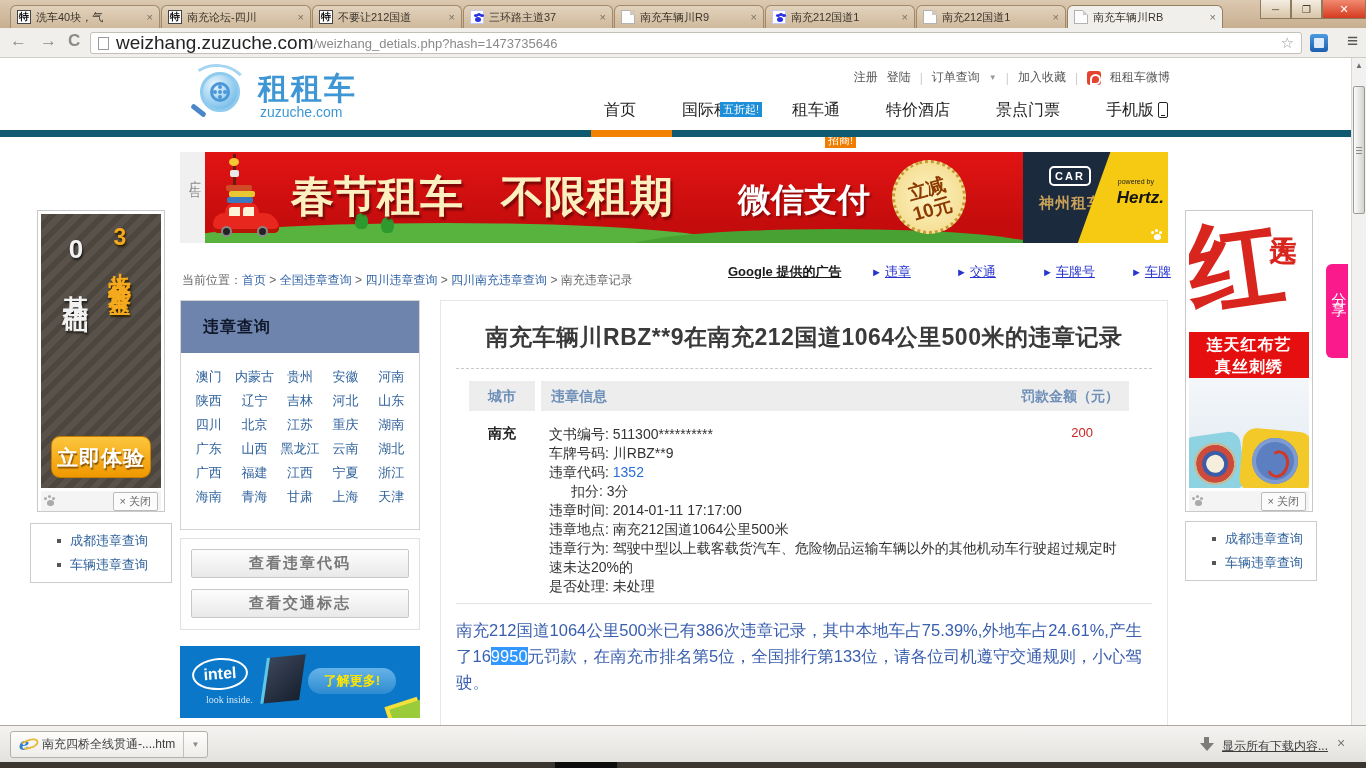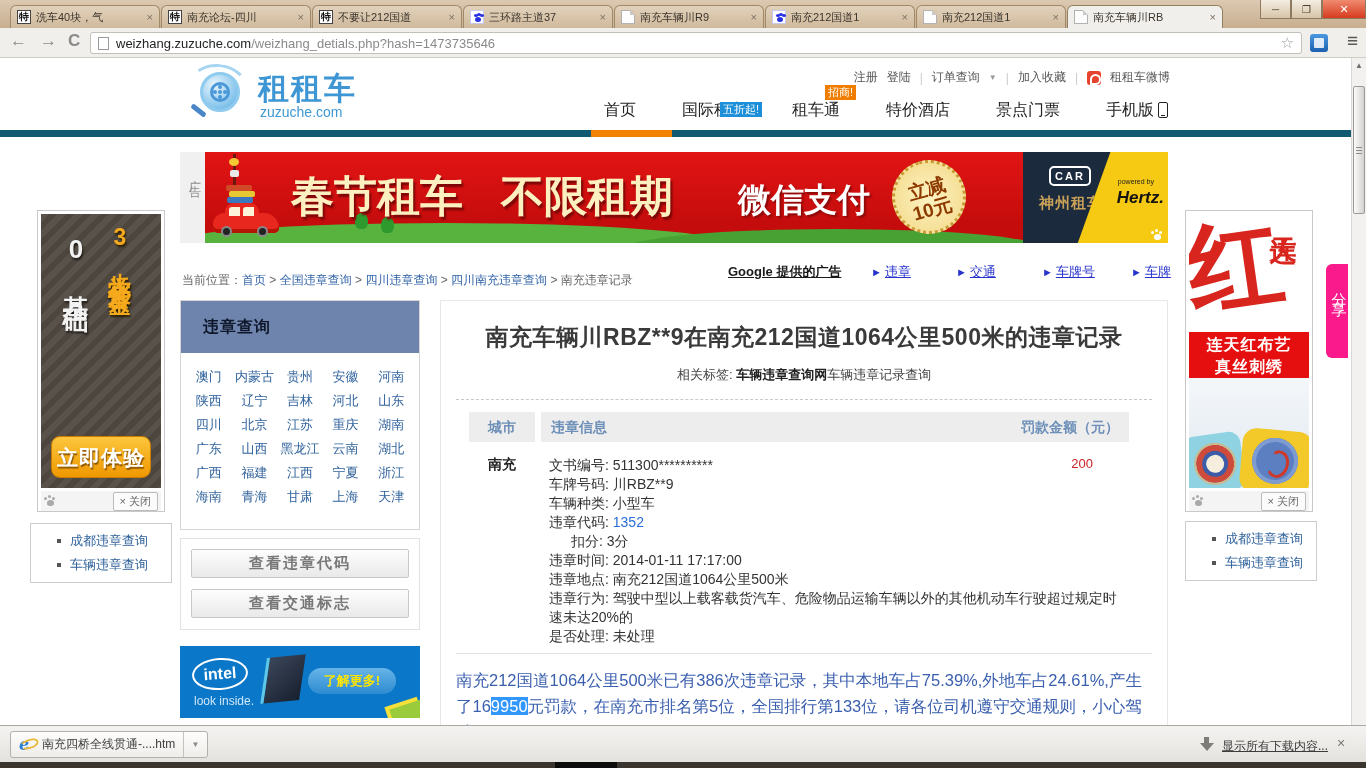--- a/index.html
+++ b/index.html
@@ -20,21 +20,21 @@
 .fav-doc{background:#fdfdfd;border:1px solid #b2b2b2;}
 .fav-doc::after{content:"";position:absolute;right:-1px;top:-1px;border-style:solid;border-width:0 5px 5px 0;border-color:#d9c6ab #d9c6ab #c9c9c9 #fdfdfd;}
 .tab.active .fav-doc::after{border-color:#f1efec #f1efec #c9c9c9 #fdfdfd;}
 .win-controls{position:absolute;right:0;top:0;display:flex;z-index:9;}
 .wc{width:31px;height:19px;border:1px solid #8e7a5e;border-top:none;background:linear-gradient(#f4ede2,#d8c5a8);color:#4a3d2a;font-size:10px;display:flex;align-items:center;justify-content:center;}
 .wc.close{width:44px;background:linear-gradient(#f08a70,#d63b1f);color:#fff;font-size:11px;}
 .toolbar{position:absolute;left:0;top:28px;width:1366px;height:30px;background:#f1efec;border-bottom:1px solid #cfccc6;}
 .nav-arrow{position:absolute;top:3px;font-size:17px;color:#8b8b8b;}
 .addr{position:absolute;left:90px;top:4px;width:1212px;height:22px;background:#fff;border:1px solid #c3c0ba;border-radius:3px;display:flex;align-items:center;padding:0 7px;gap:7px;}
 .addr .page-ic{width:11px;height:13px;border:1px solid #9a9a9a;background:#fff;position:relative;flex:0 0 auto;}
-.url-host{color:#242424;font-size:13px;}
+.url-host{color:#242424;font-size:19px;}
 .url-path{color:#8a8a8a;font-size:13px;}
 .star{margin-left:auto;color:#9b9b9b;font-size:15px;}
 .ext-ic{position:absolute;right:38px;top:6px;width:18px;height:18px;background:linear-gradient(#4b9ae0,#1c5fb0);border-radius:3px;}
 .ext-ic::after{content:"";position:absolute;left:4px;top:4px;width:10px;height:10px;background:#fff;border-radius:1px;opacity:.85;}
 .menu-ic{position:absolute;right:8px;top:2px;font-size:19px;color:#5a5a5a;}
 
 
 .logo-mark{position:absolute;left:188px;top:64px;width:66px;height:58px;}
 .eye-swoosh{position:absolute;left:0;top:0;width:60px;height:48px;border:3px solid transparent;border-top-color:#a6d5f1;border-radius:50%;transform:rotate(6deg);}
 .lens{position:absolute;left:12px;top:8px;width:40px;height:40px;border-radius:50%;background:radial-gradient(circle at 35% 30%,#eaf6fd,#7cc0ea 75%);border:3px solid #8ecbee;}
@@ -98,21 +98,21 @@
 
 
 .pbox{position:absolute;left:180px;top:300px;width:240px;height:230px;border:1px solid #d5d5d5;background:#fff;}
 .pbox-head{height:52px;background:#6e84ad;color:#0f172a;font-weight:bold;font-size:16px;display:flex;align-items:center;padding-left:22px;letter-spacing:1px;}
 .pgrid{display:grid;grid-template-columns:repeat(5,1fr);padding:13px 5px 0;row-gap:2px;}
 .pgrid a{color:#31639c;font-size:13px;text-align:center;line-height:22px;white-space:nowrap;}
 .bbox{position:absolute;left:180px;top:538px;width:240px;height:92px;border:1px solid #e2e2e2;padding:10px 10px;display:flex;flex-direction:column;gap:11px;background:#fff;}
 .gray-btn{height:29px;border:1px solid #c8c8c8;border-radius:2px;background:linear-gradient(#fdfdfd,#e9e9e9);color:#787878;font-size:15px;font-weight:bold;display:flex;align-items:center;justify-content:center;letter-spacing:2px;}
 .intel{position:absolute;left:180px;top:646px;width:240px;height:72px;background:#0a77c8;overflow:hidden;}
 .intel-logo{position:absolute;left:12px;top:12px;width:56px;height:32px;border:2px solid #fff;border-radius:50%;color:#fff;font-size:16px;font-weight:bold;text-align:center;line-height:28px;transform:rotate(-4deg);}
-.intel-tag{position:absolute;left:14px;top:48px;font-size:12px;color:#cfe6f7;}
+.intel-tag{position:absolute;left:26px;top:48px;font-size:10px;color:#cfe6f7;font-family:Liberation Serif, serif;}
 .laptop{position:absolute;left:84px;top:10px;width:38px;height:46px;background:linear-gradient(135deg,#3c4document5a,#16202e);background:linear-gradient(135deg,#3c465a,#16202e);transform:skewX(-14deg) rotate(-6deg);border-left:3px solid #5fc8e8;}
 .intel-btn{position:absolute;left:128px;top:22px;width:88px;height:26px;border-radius:13px;background:linear-gradient(#66b4e8,#2e8bd0);color:#ffe600;font-weight:bold;font-size:13px;text-align:center;line-height:26px;}
 .intel-decor{position:absolute;right:-6px;bottom:-8px;width:34px;height:22px;background:#9acb3a;transform:rotate(-18deg);box-shadow:-4px -4px 0 #f3e03a;}
 
 
 .main-box{position:absolute;left:440px;top:300px;width:728px;height:425px;border:1px solid #e7e7e7;border-bottom:none;background:#fff;}
 .m-title{margin-top:21px;text-align:center;font-size:23px;font-weight:bold;color:#3a3a3a;letter-spacing:0.5px;}
 .m-tags{margin-top:13px;text-align:center;font-size:13px;color:#444;}
 .m-tags .tb{font-weight:bold;color:#222;}
 .dashed-div{margin:15px 15px 0;border-top:1px dashed #c9c9c9;}
@@ -265,21 +265,21 @@
       <span class="tl-caret">▼</span>
       <span class="sep">|</span>
       <a class="tl">加入收藏</a>
       <span class="sep">|</span>
       <span class="weibo-ic"></span>
       <a class="tl">租租车微博</a>
     </div>
   <div class="mainnav" id="mainnav">
       <div class="nav-item active">首页</div>
       <div class="nav-item">国际租车<span class="nav-badge" style="background: rgb(29, 143, 216); margin-top: 17px;">五折起!</span></div>
-      <div class="nav-item">租车通<span class="nav-badge" style="background: rgb(240, 125, 0);">招商!</span></div>
+      <div class="nav-item">租车通<span class="nav-badge" style="background: rgb(240, 125, 0); margin-top: 48px;">招商!</span></div>
       <div class="nav-item">特价酒店</div>
       <div class="nav-item">景点门票</div>
       <div class="nav-item">手机版<span class="phone-ic"></span></div>
     </div>
   <div class="tealbar" style="background: rgb(15, 90, 113);"></div>
   <div class="orangeseg" style="background: rgb(242, 131, 0);"></div>
 
   <div class="adlabel">广告</div>
   <div class="banner">
     <div class="grass"></div>
@@ -362,37 +362,32 @@
   <div class="intel">
     <div class="intel-logo">intel</div>
     <div class="intel-tag">look inside.</div>
     <div class="laptop"></div>
     <div class="intel-btn">了解更多!</div>
     <div class="intel-decor"></div>
   </div>
 
   <div class="main-box">
     <div class="m-title">南充车辆川RBZ**9在南充212国道1064公里500米的违章记录</div>
-    <div class="m-tags">
-      <span>相关标签:</span>
-      <span class="tb">车辆违章查询网</span><span>车辆违章记录查询</span>
-    </div>
     <div class="dashed-div"></div>
     <div class="vtable">
       <div class="th th-city">城市</div>
       <div class="th th-main">
         <span>违章信息</span>
         <span>罚款金额（元）</span>
       </div>
       <div class="vrow">
         <div class="v-city">南充</div>
         <div class="fields" id="fields">
             <div class="frow"><span class="flabel">文书编号: </span><span class="fvalue">511300**********</span></div>
             <div class="frow"><span class="flabel">车牌号码: </span><span class="fvalue">川RBZ**9</span></div>
-            <div class="frow"><span class="flabel">车辆种类: </span><span class="fvalue">小型车</span></div>
             <div class="frow"><span class="flabel">违章代码: </span><span class="fvalue link">1352</span></div>
             <div class="frow ind"><span class="flabel">扣分: </span><span class="fvalue">3分</span></div>
             <div class="frow"><span class="flabel">违章时间: </span><span class="fvalue">2014-01-11 17:17:00</span></div>
             <div class="frow"><span class="flabel">违章地点: </span><span class="fvalue">南充212国道1064公里500米</span></div>
             <div class="frow"><span class="flabel">违章行为: </span><span class="fvalue">驾驶中型以上载客载货汽车、危险物品运输车辆以外的其他机动车行驶超过规定时速未达20%的</span></div>
             <div class="frow"><span class="flabel">是否处理: </span><span class="fvalue">未处理</span></div>
           </div>
         <div class="v-fine" style="color: rgb(204, 34, 34);">200</div>
       </div>
     </div>

